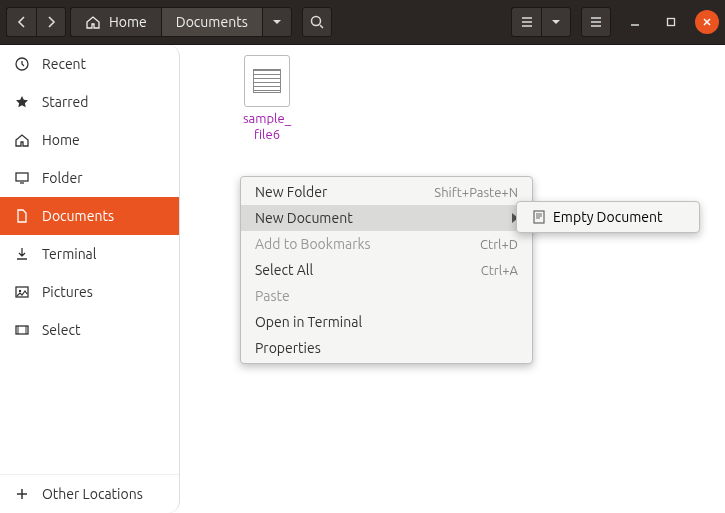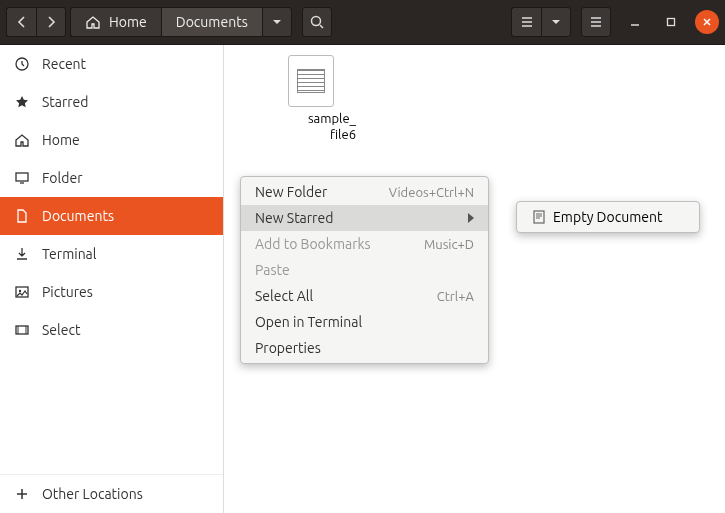--- a/index.html
+++ b/index.html
@@ -10,30 +10,30 @@
   .btn-group { display: inline-flex; }
   .btn-group .btn { border-radius: 0; border-right-width: 0; }
   .btn-group .btn:first-child { border-radius: 3px 0 0 3px; }
   .btn-group .btn:last-child { border-radius: 0 3px 3px 0; border-right-width: 1px; }
   .crumb { padding: 0 14px; font-size: 14px; color: #eee; }
   .crumb.active { background: #4b4642; }
   .spacer { flex: 1; }
   .winbtn { width: 24px; height: 24px; border-radius: 12px; color: #ddd; display: inline-flex; align-items: center; justify-content: center; margin-left: 8px; cursor: pointer; }
   .winbtn.close { background: #e95420; color: #fff; }
   .body { display: flex; height: calc(100% - 45px); }
-  .sidebar { width: 224px; border-right: 1px solid #ddd; display: flex; flex-direction: column; color: #333; }
+  .sidebar { width: 180px; border-right: 1px solid #ddd; display: flex; flex-direction: column; color: #333; border-radius: 12px; }
   .side-item { height: 38px; display: flex; align-items: center; padding: 0 14px; gap: 12px; cursor: pointer; color: #333; }
   .side-item.active { background: #e95420; color: #fff; }
   .side-sep { border-top: 1px solid #eee; margin-top: auto; }
   .content { flex: 1; position: relative; padding: 16px 20px; }
-  .file { width: 90px; text-align: right; color: #000000; cursor: pointer; position:absolute; left:230px; top:10px;}
+  .file { width: 90px; text-align: center; color: #a21caf; cursor: pointer; position:absolute; left:230px; top:10px;}
   .file-icon { width: 46px; height: 52px; margin: 0 auto 4px; background: #fff; border: 1px solid #bbb; border-radius: 3px; display:flex; align-items:center; justify-content:center; }
   .file-lines { width: 28px; height: 24px; background: repeating-linear-gradient(#888 0 1px, transparent 1px 4px); border:1px solid #888;}
   .file-label { font-size: 13px; line-height: 1.2; }
-  .ctxmenu { position: absolute; left: 240px; top: 176px; width: 249px; background: #f5f5f4; border: 1px solid #bfbfbf; border-radius: 4px; box-shadow: 0 3px 8px rgba(0,0,0,.25); padding: 2px 0; color: #333; }
+  .ctxmenu { position: absolute; left: 240px; top: 176px; width: 293px; background: #f5f5f4; border: 1px solid #bfbfbf; border-radius: 4px; box-shadow: 0 3px 8px rgba(0,0,0,.25); padding: 2px 0; color: #333; }
   .mi { height: 26px; padding: 0 14px; display: flex; align-items: center; justify-content: space-between; font-size: 14px; cursor: pointer; }
   .mi .lbl { display:flex; align-items:center; gap:6px;}
   .mi.disabled { color: #999; }
   .mi.hover { background: #dadad8; }
   .mi .accel { color: #888; font-size: 13px; }
   .submenu { position: absolute; left: 516px; top: 201px; width: 184px; background: #f5f5f4; border: 1px solid #bfbfbf; border-radius: 4px; box-shadow: 0 3px 8px rgba(0,0,0,.25); padding: 2px 0; }
   .arrow-r { width:0;height:0;border-top:5px solid transparent;border-bottom:5px solid transparent;border-left:6px solid #555;}
   svg { display:block; }
   .ico { width:16px; height:16px; color: currentColor; flex-shrink:0;}
 </style>
@@ -181,38 +181,38 @@
         </div>
       <div class="file-label" style="white-space:pre-line">sample_
 file6</div>
     </div>
   </div>
 </div>
 
 <div class="ctxmenu">
   <div class="mi">
     <span class="lbl">New Folder</span>
-    <span class="accel">Videos+Ctrl+N</span>
+    <span class="accel">Shift+Paste+N</span>
   </div>
   <div class="mi hover">
-    <span class="lbl">New Starred</span>
+    <span class="lbl">New Document</span>
     <span class="arrow-r"></span>
   </div>
   <div class="mi disabled">
     <span class="lbl">Add to Bookmarks</span>
-    <span class="accel">Music+D</span>
+    <span class="accel">Ctrl+D</span>
+  </div>
+  <div class="mi">
+    <span class="lbl">Select All</span>
+    <span class="accel">Ctrl+A</span>
   </div>
   <div class="mi disabled">
     <span class="lbl">Paste</span>
   </div>
   <div class="mi">
-    <span class="lbl">Select All</span>
-    <span class="accel">Ctrl+A</span>
-  </div>
-  <div class="mi">
     <span class="lbl">Open in Terminal</span>
   </div>
   <div class="mi">
     <span class="lbl">Properties</span>
   </div>
 </div>
 
 <div class="submenu">
   <div class="mi">
     <span class="lbl">

